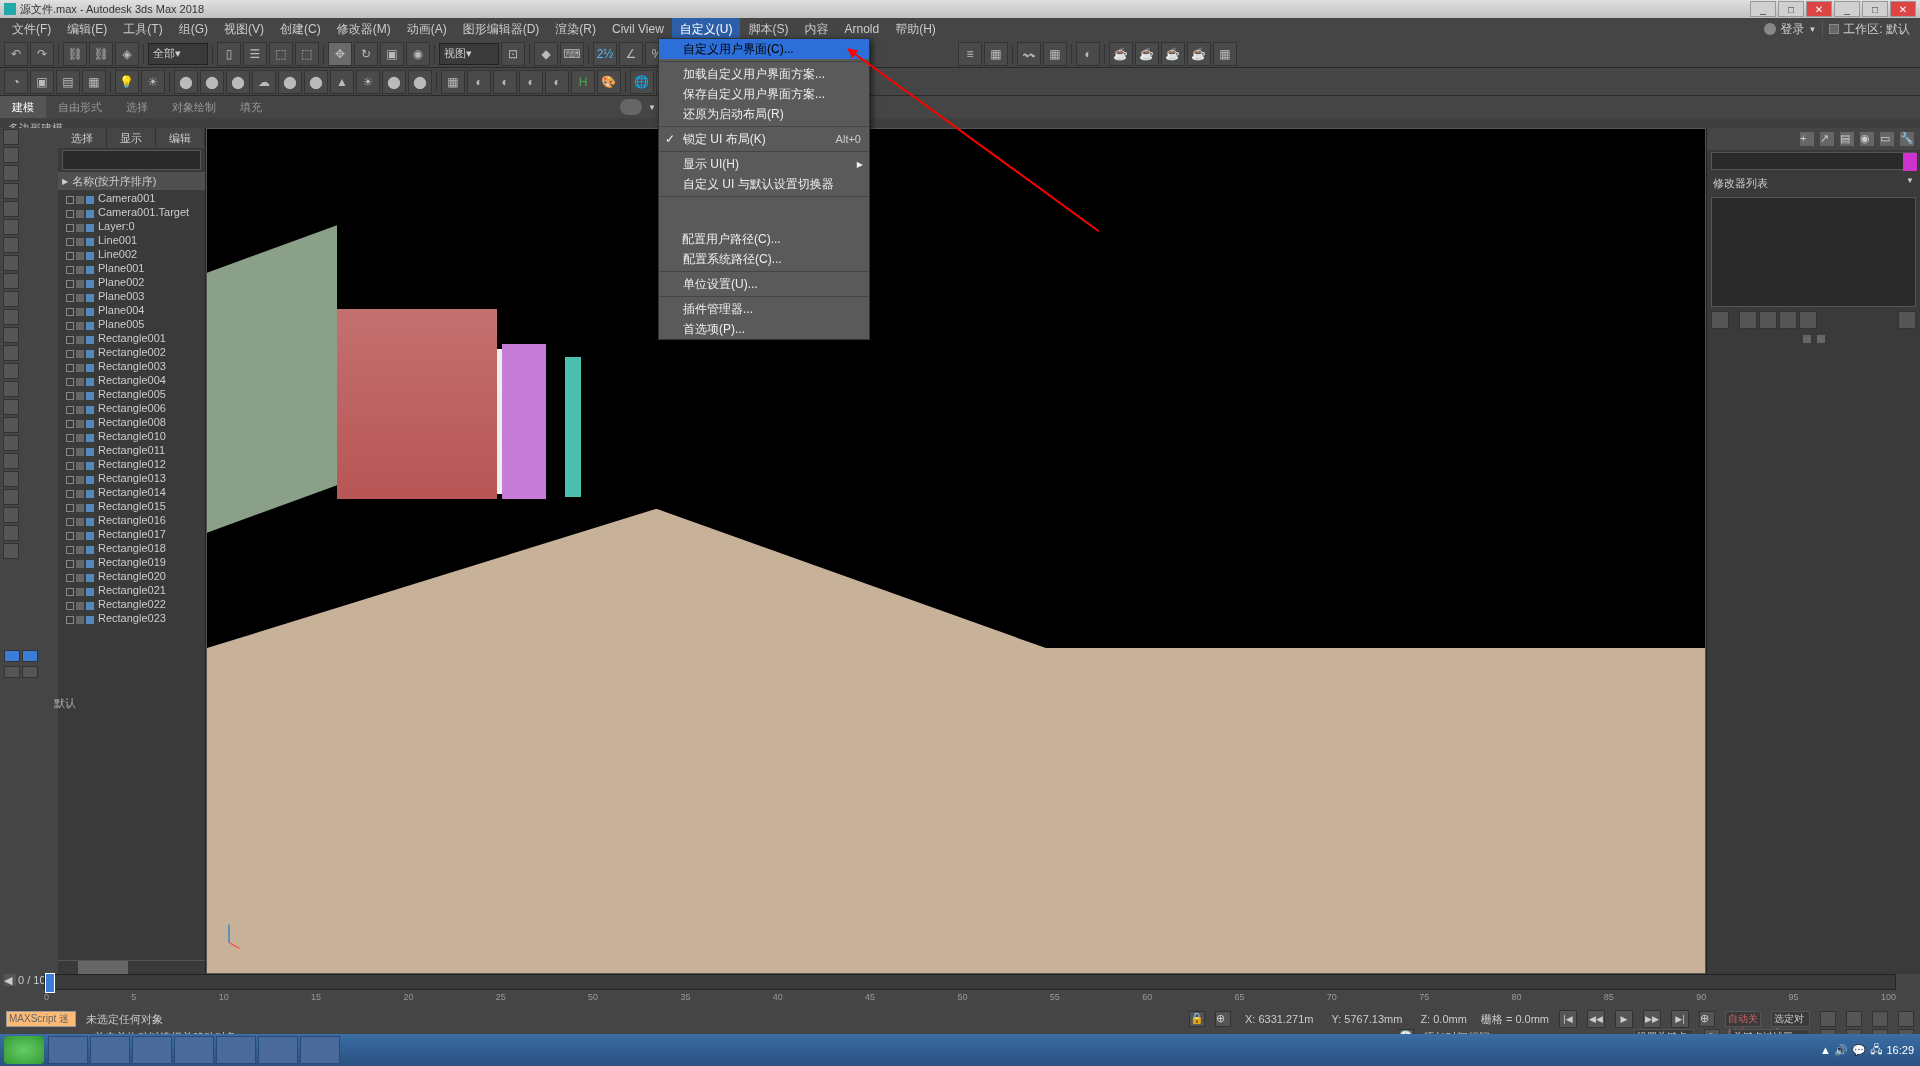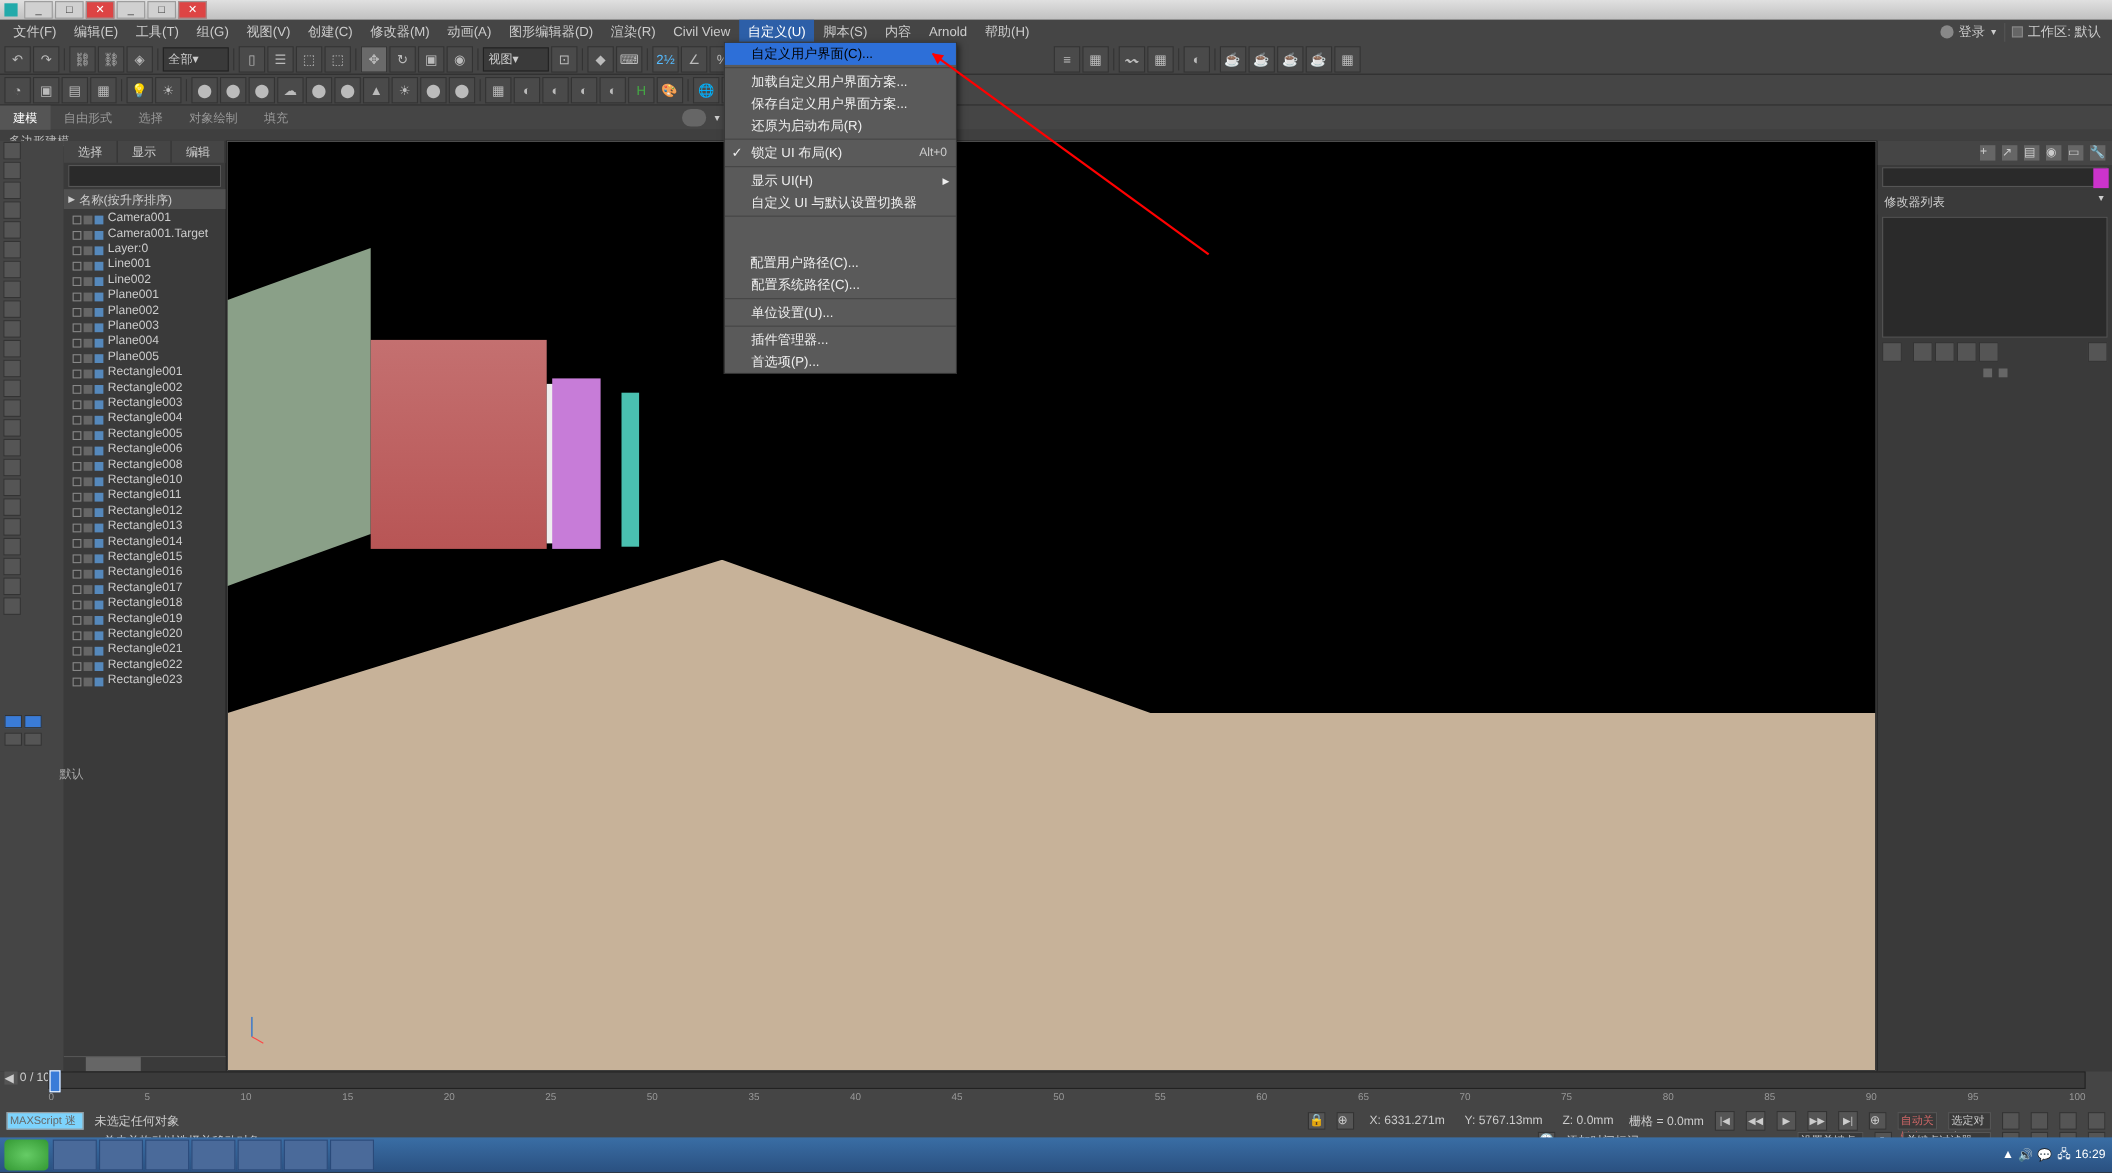--- a/index.html
+++ b/index.html
@@ -97,21 +97,21 @@
 .time-marker { position: absolute; left: 0; top: -2px; width: 10px; height: 20px; background: #3a7cd8; border: 1px solid #fff; }
 .time-ruler { position: absolute; top: 18px; left: 44px; right: 24px; height: 14px; font-size: 9px; color: #999; display: flex; justify-content: space-between; }
 .time-ruler span { position: relative; }
 .frame-range { position: absolute; left: 4px; top: 0; font-size: 11px; display: flex; align-items: center; gap: 2px; }
 .frame-range .fb { width: 12px; height: 12px; background: #555; }
 
 
 .status-area { position: absolute; bottom: 0; left: 0; right: 0; height: 56px; background: #454545; font-size: 11px; }
 .status-top { height: 18px; display: flex; align-items: center; padding: 0 6px; gap: 10px; }
 .status-mid { height: 18px; display: flex; align-items: center; padding: 0 6px; gap: 10px; }
-.maxscript-box { width: 70px; height: 16px; background: #7dd3fc; color: #666; border: 1px solid #999; display: flex; align-items: center; padding: 0 2px; font-size: 10px; }
+.maxscript-box { width: 70px; height: 16px; background: #fdba74; color: #666; border: 1px solid #999; display: flex; align-items: center; padding: 0 2px; font-size: 10px; }
 .coord { padding: 0 4px; }
 .grid-field { display: flex; align-items: center; gap: 4px; }
 .play-btn { width: 18px; height: 18px; background: #555; border: 1px solid #333; display: flex; align-items: center; justify-content: center; font-size: 9px; }
 .mini-btn { width: 16px; height: 16px; background: #555; border: 1px solid #333; }
 
 
 .red-arrow { position: absolute; top: 48px; left: 848px; width: 310px; height: 2px; background: #f00; transform-origin: left center; transform: rotate(36deg); z-index: 200; pointer-events: none; }
 .red-arrow::before { content: ''; position: absolute; left: -6px; top: -4px; border: 5px solid transparent; border-right: 10px solid #f00; }
 
 
@@ -132,20 +132,21 @@
 .layout-mini .cell { width: 16px; height: 12px; background: #555; border: 1px solid #333; }
 .layout-mini .cell.active { background: #3a7cd8; }
 
 .default-label { position: absolute; left: 54px; top: 568px; font-size: 11px; color: #aaa; }
 </style>
 </head>
 <body>
 
 <div class="titlebar">
   <div class="app-icon"></div>
+  <div class="title">源文件.max - Autodesk 3ds Max 2018</div>
   <div class="win-btns">
     <div class="win-btn">_</div>
     <div class="win-btn">□</div>
     <div class="win-btn close">✕</div>
     <div class="win-btn">_</div>
     <div class="win-btn">□</div>
     <div class="win-btn close">✕</div>
   </div>
 </div>
 

